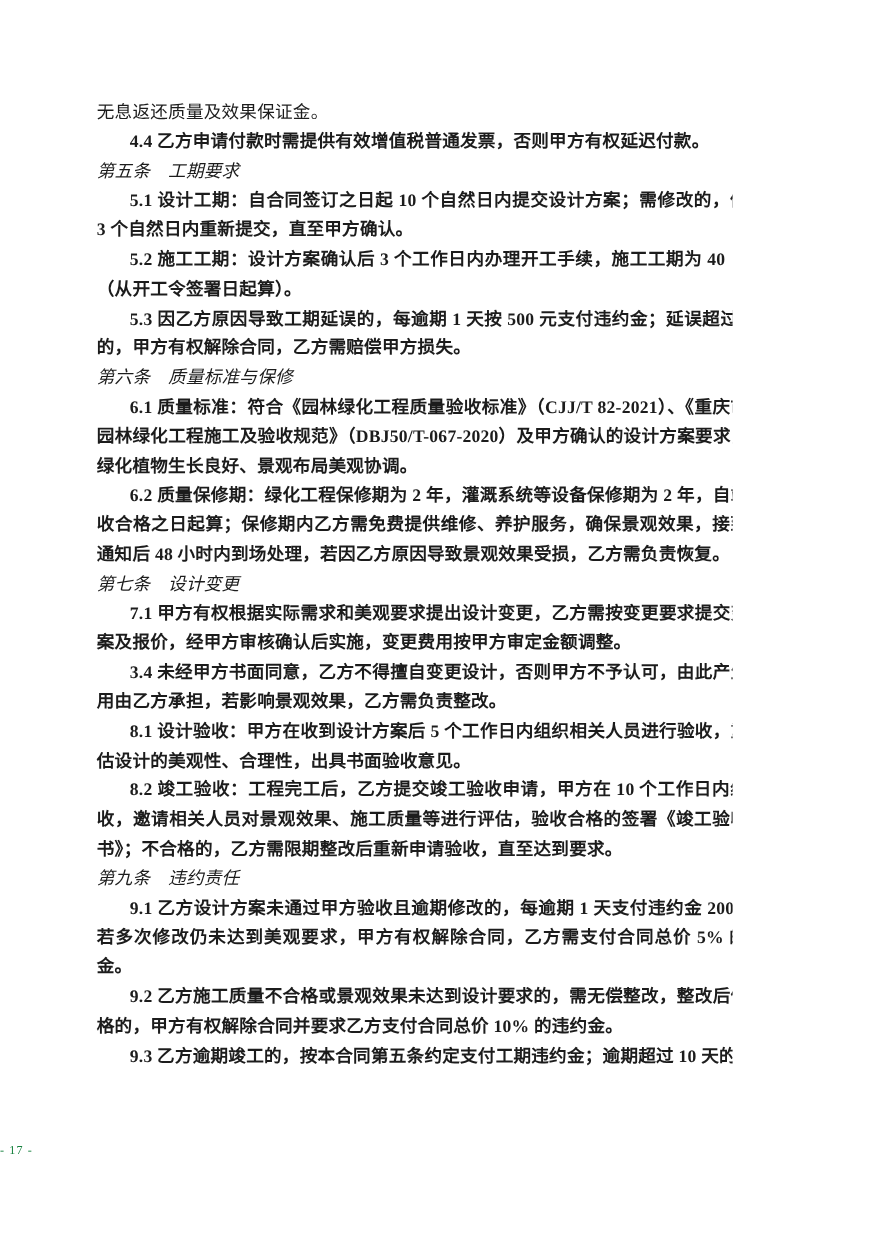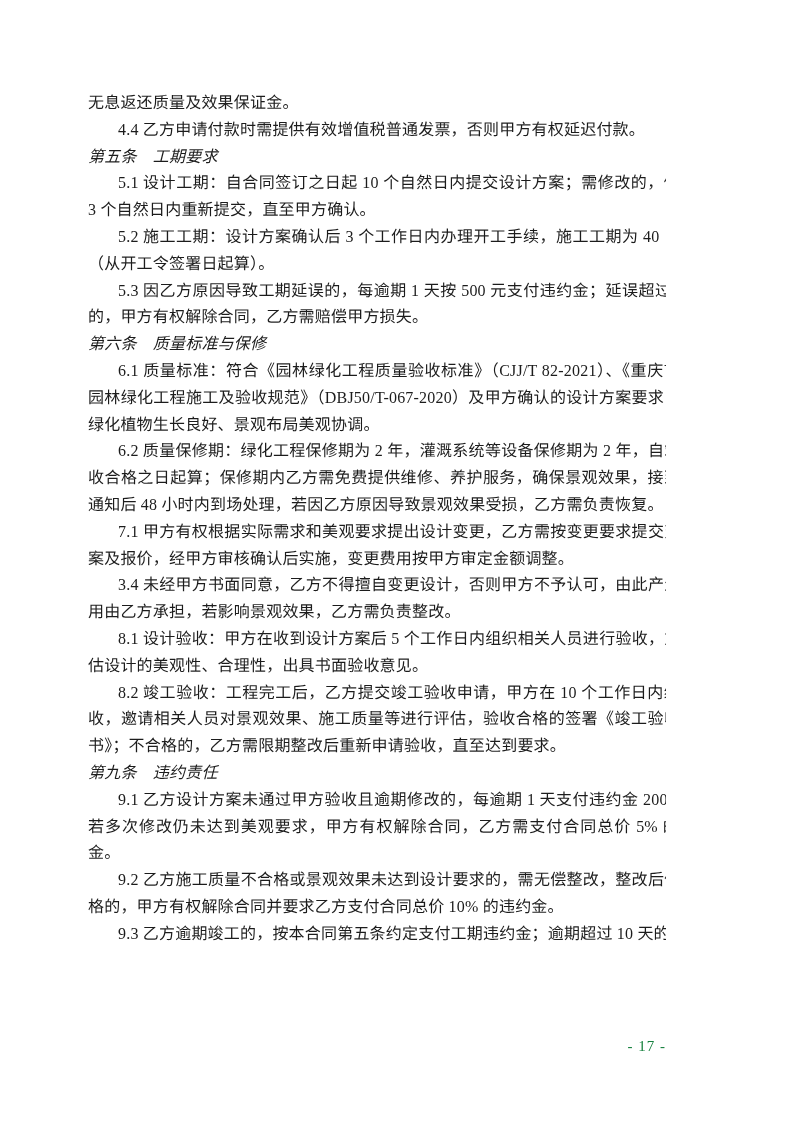--- a/index.html
+++ b/index.html
@@ -27,52 +27,54 @@
     text-justify: inter-ideograph;
     text-justify: inter-character;
     letter-spacing: 0.2px;
   }
   .doc-body p {
     margin: 0;
     padding: 0;
   }
   .doc-body p.indent {
     text-indent: 30px;
+    font-weight: bold;
   }
   .doc-body p.heading {
     text-indent: 0;
     font-style: italic;
   }
   .page-number {
     position: absolute;
     left: 0;
     top: 1037px;
     width: 100%;
-    text-align: right;
-    font-size: 15px;
+    text-align: left;
+    font-size: 11px;
     line-height: 18px;
     color: #15803d;
     letter-spacing: 1px;
   }
 </style>
 </head>
 <body>
 
 <div class="page">
 
   <div class="doc-body">
     <p>无息返还质量及效果保证金。</p>
     <p class="indent">4.4 乙方申请付款时需提供有效增值税普通发票，否则甲方有权延迟付款。</p>
     <p class="heading">第五条　工期要求</p>
     <p class="indent">5.1 设计工期：自合同签订之日起 10 个自然日内提交设计方案；需修改的，修改后 3 个自然日内重新提交，直至甲方确认。</p>
     <p class="indent">5.2 施工工期：设计方案确认后 3 个工作日内办理开工手续，施工工期为 40 日历天（从开工令签署日起算）。</p>
     <p class="indent">5.3 因乙方原因导致工期延误的，每逾期 1 天按 500 元支付违约金；延误超过 10 天的，甲方有权解除合同，乙方需赔偿甲方损失。</p>
     <p class="heading">第六条　质量标准与保修</p>
     <p class="indent">6.1 质量标准：符合《园林绿化工程质量验收标准》（CJJ/T 82-2021）、《重庆市城市园林绿化工程施工及验收规范》（DBJ50/T-067-2020）及甲方确认的设计方案要求，确保绿化植物生长良好、景观布局美观协调。</p>
     <p class="indent">6.2 质量保修期：绿化工程保修期为 2 年，灌溉系统等设备保修期为 2 年，自竣工验收合格之日起算；保修期内乙方需免费提供维修、养护服务，确保景观效果，接到维修通知后 48 小时内到场处理，若因乙方原因导致景观效果受损，乙方需负责恢复。</p>
+    <p class="heading">第七条　设计变更</p>
     <p class="indent">7.1 甲方有权根据实际需求和美观要求提出设计变更，乙方需按变更要求提交变更方案及报价，经甲方审核确认后实施，变更费用按甲方审定金额调整。</p>
     <p class="indent">3.4 未经甲方书面同意，乙方不得擅自变更设计，否则甲方不予认可，由此产生的费用由乙方承担，若影响景观效果，乙方需负责整改。</p>
     <p class="indent">8.1 设计验收：甲方在收到设计方案后 5 个工作日内组织相关人员进行验收，重点评估设计的美观性、合理性，出具书面验收意见。</p>
     <p class="indent">8.2 竣工验收：工程完工后，乙方提交竣工验收申请，甲方在 10 个工作日内组织验收，邀请相关人员对景观效果、施工质量等进行评估，验收合格的签署《竣工验收证明书》；不合格的，乙方需限期整改后重新申请验收，直至达到要求。</p>
     <p class="heading">第九条　违约责任</p>
     <p class="indent">9.1 乙方设计方案未通过甲方验收且逾期修改的，每逾期 1 天支付违约金 2000 元，若多次修改仍未达到美观要求，甲方有权解除合同，乙方需支付合同总价 5% 的违约金。</p>
     <p class="indent">9.2 乙方施工质量不合格或景观效果未达到设计要求的，需无偿整改，整改后仍不合格的，甲方有权解除合同并要求乙方支付合同总价 10% 的违约金。</p>
     <p class="indent">9.3 乙方逾期竣工的，按本合同第五条约定支付工期违约金；逾期超过 10 天的，</p>
   </div>
 

